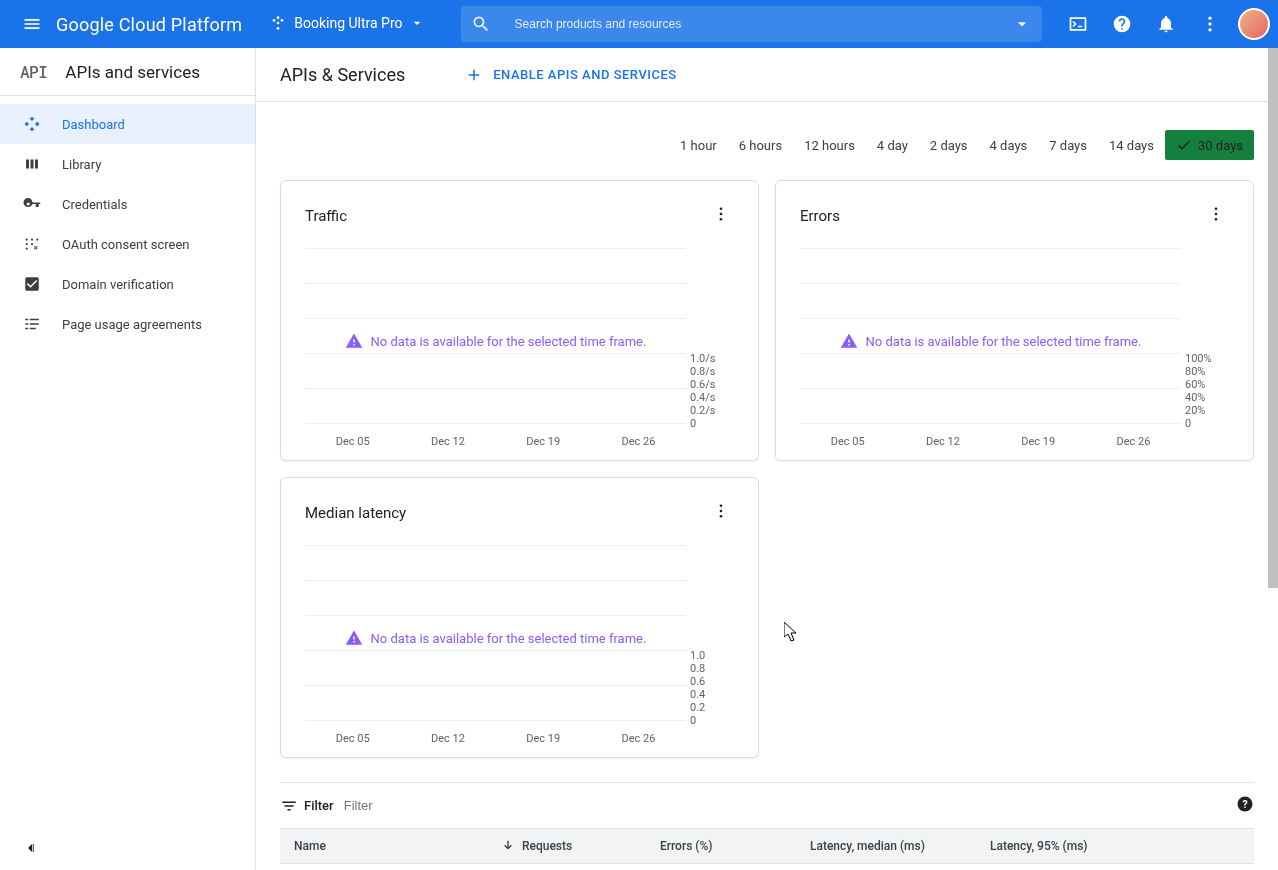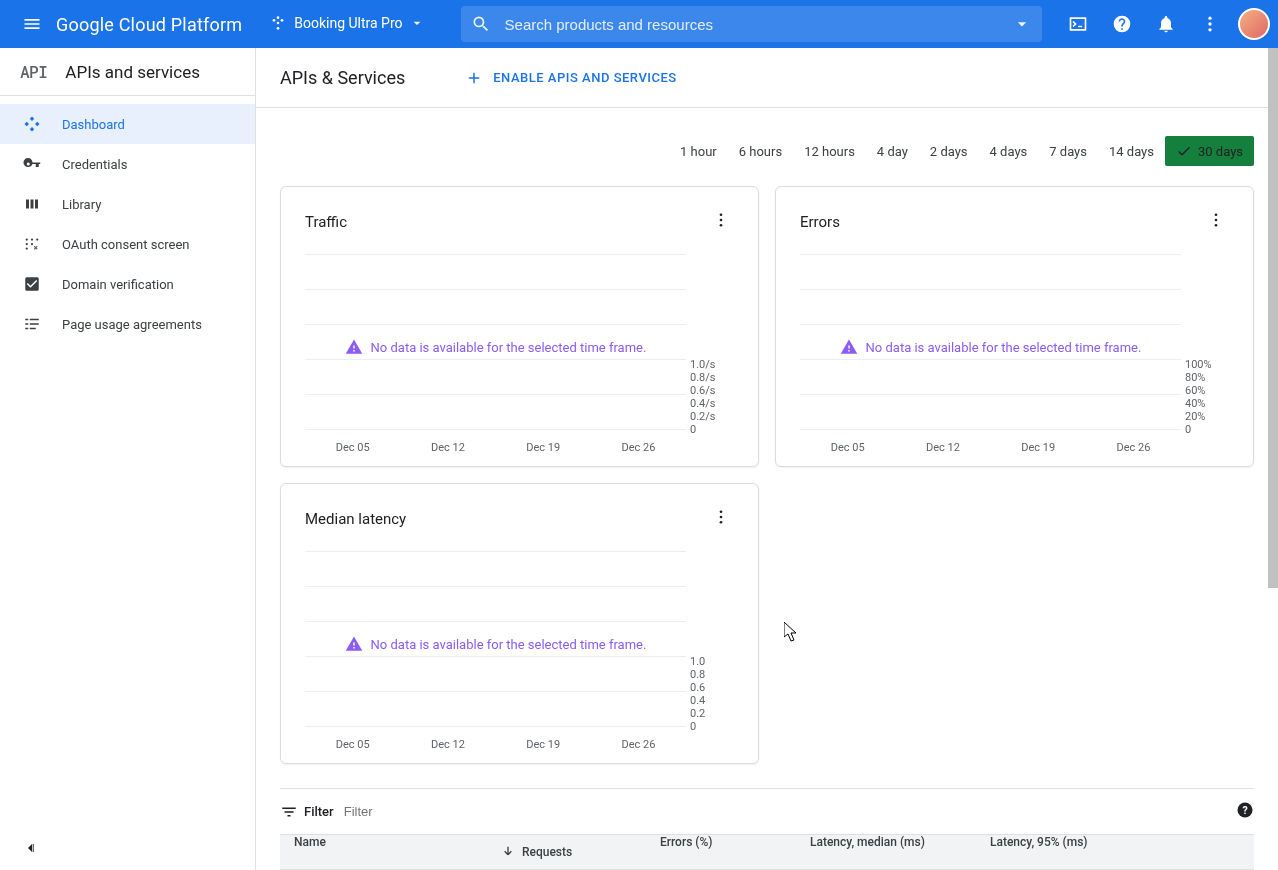--- a/index.html
+++ b/index.html
@@ -6,40 +6,40 @@
   body { font-family: Roboto, "Helvetica Neue", Arial, sans-serif; font-size: 13px; color: #202124; background: #fff; overflow: hidden; }
   .header { height: 48px; background: #1a73e8; display: flex; align-items: center; color: #fff; padding: 0 8px; }
   .menu-btn { width: 48px; height: 48px; display: flex; align-items: center; justify-content: center; cursor: pointer; }
   .logo { font-size: 18px; font-weight: 400; margin-right: 20px; white-space: nowrap; letter-spacing: 0.2px; }
   .project-selector { display: flex; align-items: flex-start; cursor: pointer; padding: 4px 8px; border-radius: 4px; }
   .project-selector .dots-icon { margin-right: 8px; }
   .project-name { font-size: 14px; margin-right: 6px; }
   .search-wrap { flex: 1; margin-left: 28px; margin-right: 16px; max-width: 720px; }
   .search { background: rgba(255,255,255,0.15); height: 36px; border-radius: 4px; display: flex; align-items: center; padding: 0 10px; width: 100%; }
   .search svg { opacity: 0.9; }
-  .search-input { background: transparent; border: none; color: #fff; font-size: 15px; margin-left: 14px; flex: 1; outline: none; }
+  .search-input { background: transparent; border: none; color: #fff; font-size: 12px; margin-left: 24px; flex: 1; outline: none; }
   .search-input::placeholder { color: rgba(255,255,255,0.85); }
   .hdr-icons { display: flex; align-items: center; gap: 4px; margin-left: auto; }
   .hdr-ico { width: 40px; height: 40px; display: flex; align-items: center; justify-content: center; cursor: pointer; border-radius: 50%; }
   .avatar { width: 32px; height: 32px; border-radius: 50%; background: linear-gradient(135deg, #f4b183, #e06666); border: 2px solid #fff; margin-left: 4px; cursor: pointer; }
 
   .body-row { display: flex; height: calc(100vh - 48px); }
   .sidebar { width: 256px; border-right: 1px solid #e0e0e0; display: flex; flex-direction: column; }
   .sb-title { display: flex; align-items: center; height: 48px; padding: 12px 20px; border-bottom: 1px solid #e0e0e0; }
   .sb-api-badge { font-family: "Roboto Mono", monospace; font-size: 16px; font-weight: 500; color: #5f6368; margin-right: 18px; letter-spacing: -0.5px; }
   .sb-title-text { font-size: 17px; color: #202124; }
   .sb-items { padding-top: 8px; flex: 1; }
   .sb-item { display: flex; align-items: center; height: 40px; padding: 0 20px; cursor: pointer; font-size: 13px; color: #3c4043; }
   .sb-item.active { background: #e8f0fe; color: #1a73e8; }
   .sb-item .ico { width: 24px; margin-right: 18px; display: flex; align-items: center; justify-content: center; }
   .sb-item.active svg { fill: #1a73e8; }
   .sb-collapse { height: 44px; display: flex; align-items: center; padding: 0 22px; cursor: pointer; }
 
   .main { flex: 1; overflow-y: auto; position: relative; }
-  .topbar { height: 60px; display: flex; align-items: center; padding: 0 24px; border-bottom: 1px solid #e0e0e0; }
+  .topbar { height: 54px; display: flex; align-items: center; padding: 0 24px; border-bottom: 1px solid #e0e0e0; }
   .topbar-title { font-size: 18px; color: #202124; font-weight: 400; }
   .enable-btn { display: flex; align-items: center; margin-left: 60px; color: #1a73e8; font-size: 13px; font-weight: 500; cursor: pointer; letter-spacing: 0.5px; }
   .enable-btn svg { margin-right: 10px; }
 
   .content-inner { padding: 20px 24px 0 24px; }
   .time-range { display: flex; justify-content: flex-end; margin: 8px 0 20px 0; }
   .tr-opt { padding: 7px 11px; font-size: 13px; color: #3c4043; cursor: pointer; border-radius: 2px; display: flex; align-items: center; }
   .tr-opt.active { background: #15803d; color: #202124; }
   .tr-opt.active svg { margin-right: 6px; }
 
@@ -54,21 +54,21 @@
   .y-labels { position: absolute; right: 0; top: -6px; bottom: 18px; width: 44px; display: flex; flex-direction: column; justify-content: flex-end; font-size: 11px; color: #5f6368; text-align: left; }
   .x-labels { position: absolute; left: 0; right: 48px; bottom: 0; display: flex; justify-content: space-around; font-size: 11px; color: #5f6368; }
   .nodata { position: absolute; left: 0; right: 48px; top: 42%; display: flex; align-items: center; justify-content: center; color: #8b5cf6; font-size: 13px; gap: 8px; }
 
   .filter-bar { border-top: 1px solid #e0e0e0; padding: 12px 0; display: flex; align-items: center; }
   .filter-label { display: flex; align-items: center; font-weight: 500; font-size: 13px; margin-right: 10px; }
   .filter-label svg { margin-right: 6px; }
   .filter-input { border: none; outline: none; font-size: 13px; color: #5f6368; flex: 1; }
   .filter-help { margin-left: auto; cursor: pointer; }
 
-  .tbl-head { display: flex; background: #f1f3f4; border-top: 1px solid #e0e0e0; border-bottom: 1px solid #e0e0e0; height: 36px; font-size: 12px; color: #3c4043; font-weight: 500; }
+  .tbl-head { display: flex; background: #f1f3f4; border-top: 1px solid #e0e0e0; border-bottom: 1px solid #e0e0e0; height: 36px; align-items: center; font-size: 12px; color: #3c4043; font-weight: 500; }
   .col-name { width: 220px; padding-left: 14px; }
   .col-req { width: 160px; display: flex; align-items: center; }
   .col-req svg { margin-right: 6px; }
   .col-err { width: 150px; }
   .col-med { width: 180px; }
   .col-95 { flex: 1; }
   .tbl-row { display: flex; height: 34px; align-items: center; font-size: 13px; }
   .tbl-row .col-name { color: #1a73e8; }
 
   .cursor-fake { position: fixed; left: 784px; top: 622px; pointer-events: none; }
@@ -153,32 +153,32 @@
         <span class="ico">
             <svg width="18" height="18" viewBox="0 0 24 24">
               <path d="M12 2l3 3-3 3-3-3 3-3zm7 7l3 3-3 3-3-3 3-3zM5 9l3 3-3 3-3-3 3-3zm7 7l3 3-3 3-3-3 3-3z"></path>
             </svg>
           </span>
         <span>Dashboard</span>
       </div>
       <div class="sb-item">
         <span class="ico">
             <svg width="18" height="18" viewBox="0 0 24 24" fill="#5f6368">
+              <path d="M4 6h4v12H4zm6 0h4v12h-4zm6 0h4v12h-4z"></path>
+            </svg>
+          </span>
+        <span>Library</span>
+      </div>
+      <div class="sb-item">
+        <span class="ico">
+            <svg width="18" height="18" viewBox="0 0 24 24" fill="#5f6368">
               <path d="M12.65 10A6 6 0 107 16a5.99 5.99 0 005.65-4H17v4h4v-4h2v-2H12.65zM7 14a2 2 0 110-4 2 2 0 010 4z"></path>
             </svg>
           </span>
         <span>Credentials</span>
-      </div>
-      <div class="sb-item">
-        <span class="ico">
-            <svg width="18" height="18" viewBox="0 0 24 24" fill="#5f6368">
-              <path d="M4 6h4v12H4zm6 0h4v12h-4zm6 0h4v12h-4z"></path>
-            </svg>
-          </span>
-        <span>Library</span>
       </div>
       <div class="sb-item">
         <span class="ico">
             <svg width="18" height="18" viewBox="0 0 24 24" fill="#5f6368">
               <circle cx="5" cy="6" r="1.5"></circle>
               <circle cx="12" cy="6" r="1.5"></circle>
               <circle cx="19" cy="6" r="1.5"></circle>
               <circle cx="5" cy="12" r="1.5"></circle>
               <circle cx="12" cy="12" r="1.5"></circle>
               <circle cx="5" cy="18" r="1.5"></circle>

